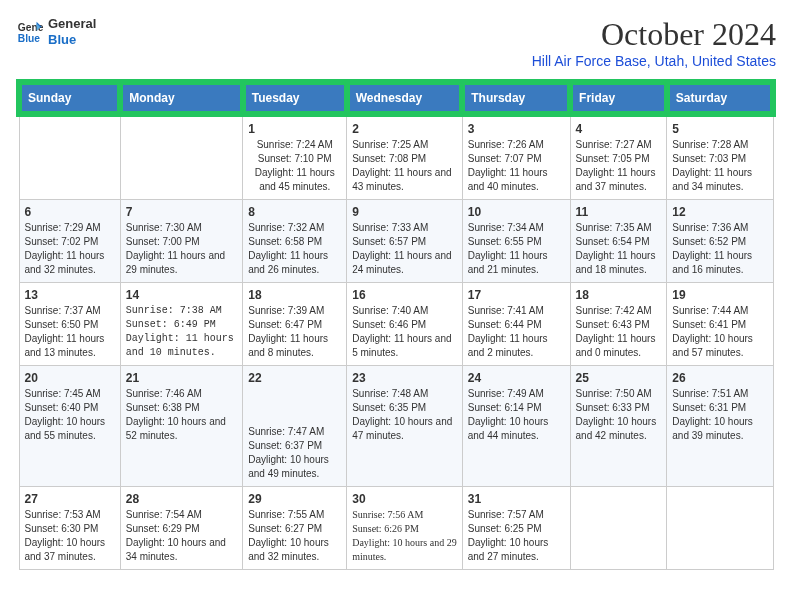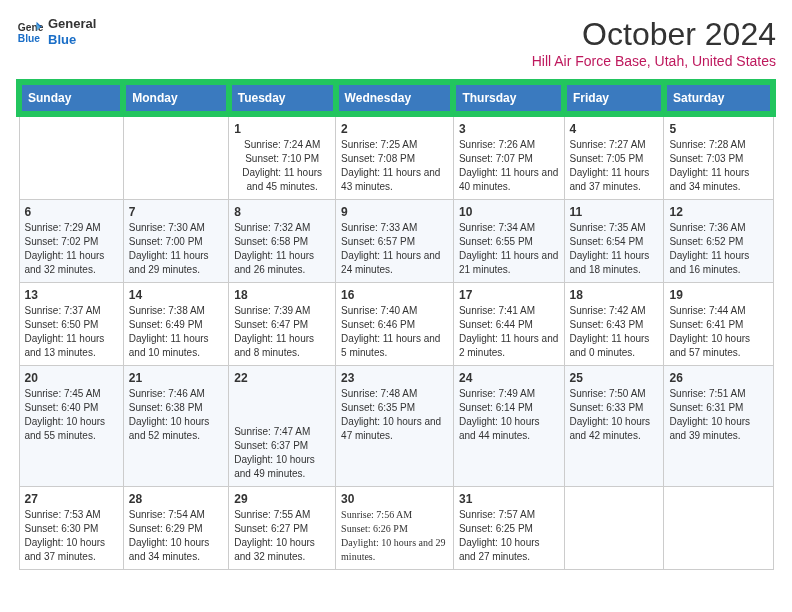--- a/index.html
+++ b/index.html
@@ -25,24 +25,25 @@
       width: 28px;
       height: 28px;
     }
     .title-block {
       text-align: right;
     }
     .month-title {
       font-size: 32px;
       font-weight: normal;
       color: #333;
+      font-family: Liberation Serif, serif;
     }
     .subtitle {
       font-size: 14px;
-      color: #be185d;
+      color: #1d4ed8;
     }
     table {
       width: 100%;
       border-collapse: collapse;
       font-size: 11px;
     }
     thead tr th {
       background: #3a7abf;
       color: #fff;
       text-align: left;
@@ -195,21 +196,21 @@
       </tr>
       <tr>
         <td>
           <span class="day-num">13</span>
           <div class="day-info" style="white-space: pre-line;">Sunrise: 7:37 AM
 Sunset: 6:50 PM
 Daylight: 11 hours and 13 minutes.</div>
         </td>
         <td>
           <span class="day-num">14</span>
-          <div class="day-info" style="white-space: pre-line;">Sunrise: 7:38 AM
+          <div class="day-info" style="white-space: pre-line; font-family: Liberation Mono, monospace;">Sunrise: 7:38 AM
 Sunset: 6:49 PM
 Daylight: 11 hours and 10 minutes.</div>
         </td>
         <td>
           <span class="day-num">18</span>
           <div class="day-info" style="white-space: pre-line;">Sunrise: 7:39 AM
 Sunset: 6:47 PM
 Daylight: 11 hours and 8 minutes.</div>
         </td>
         <td>

